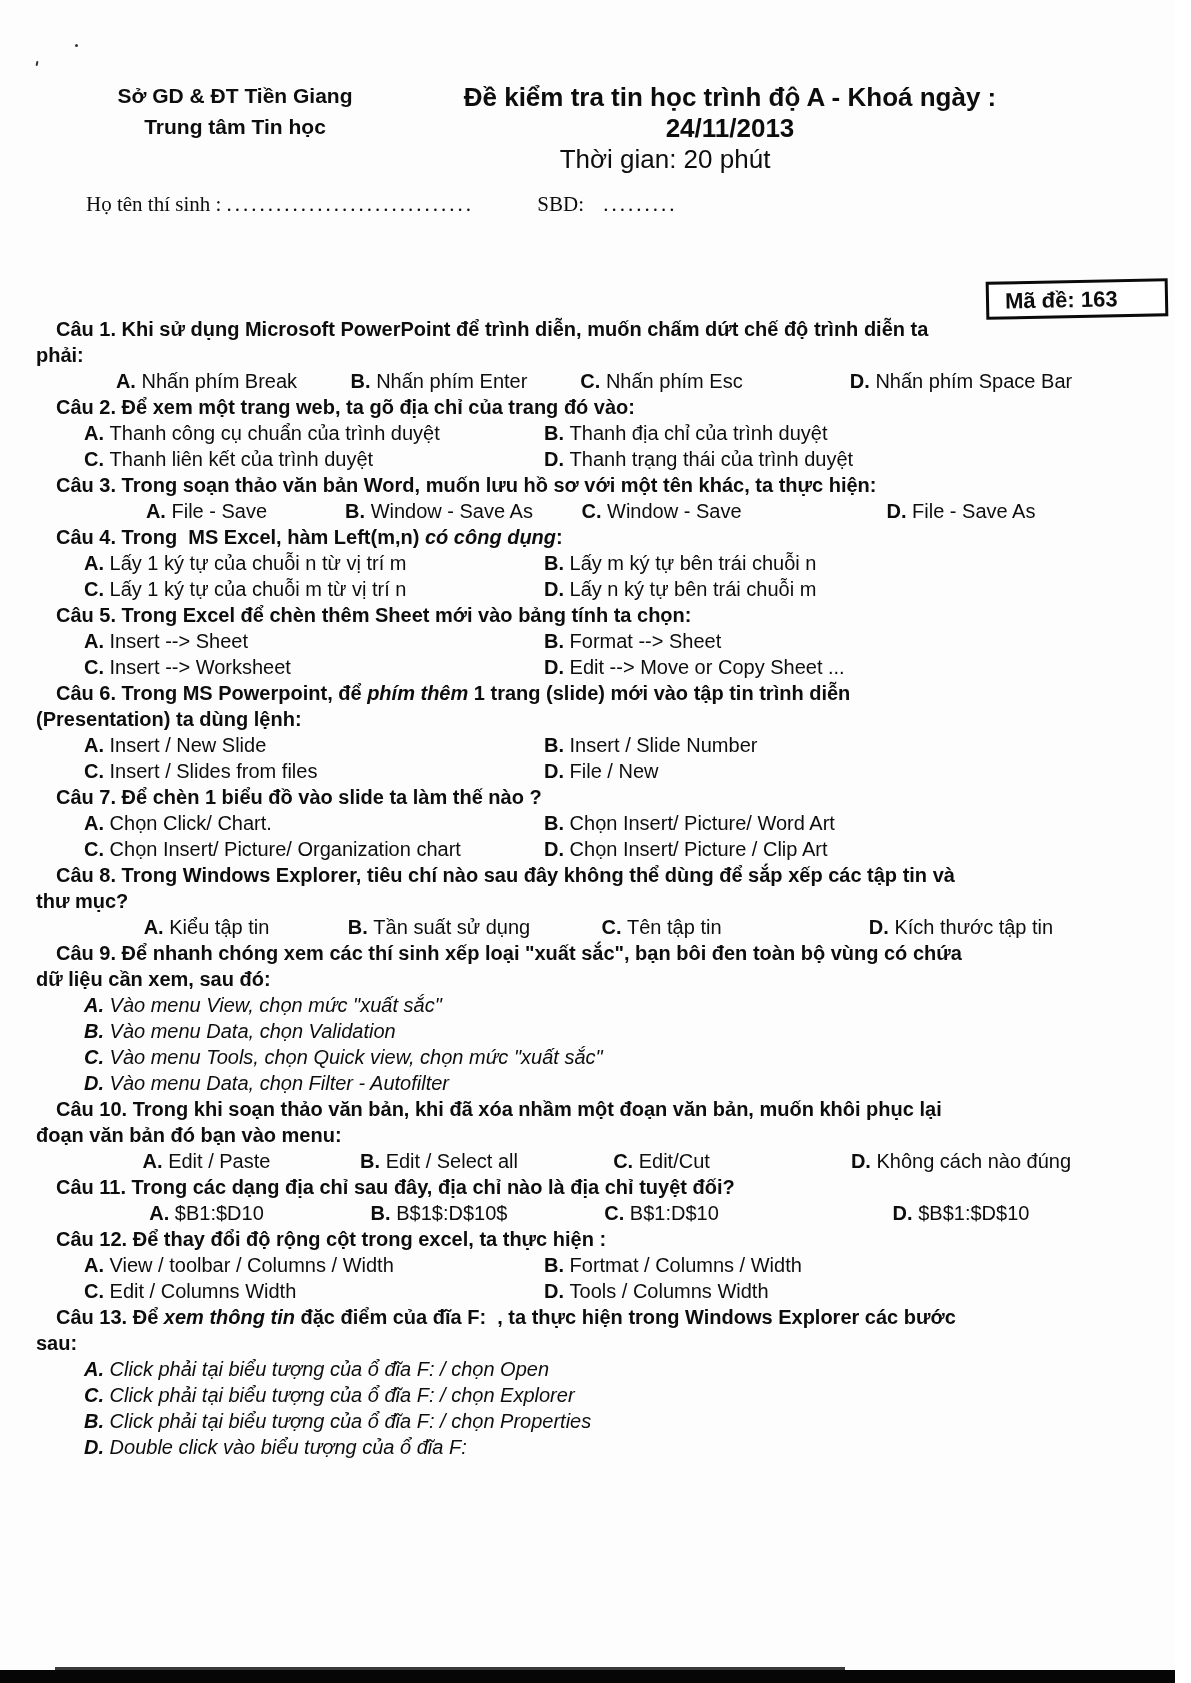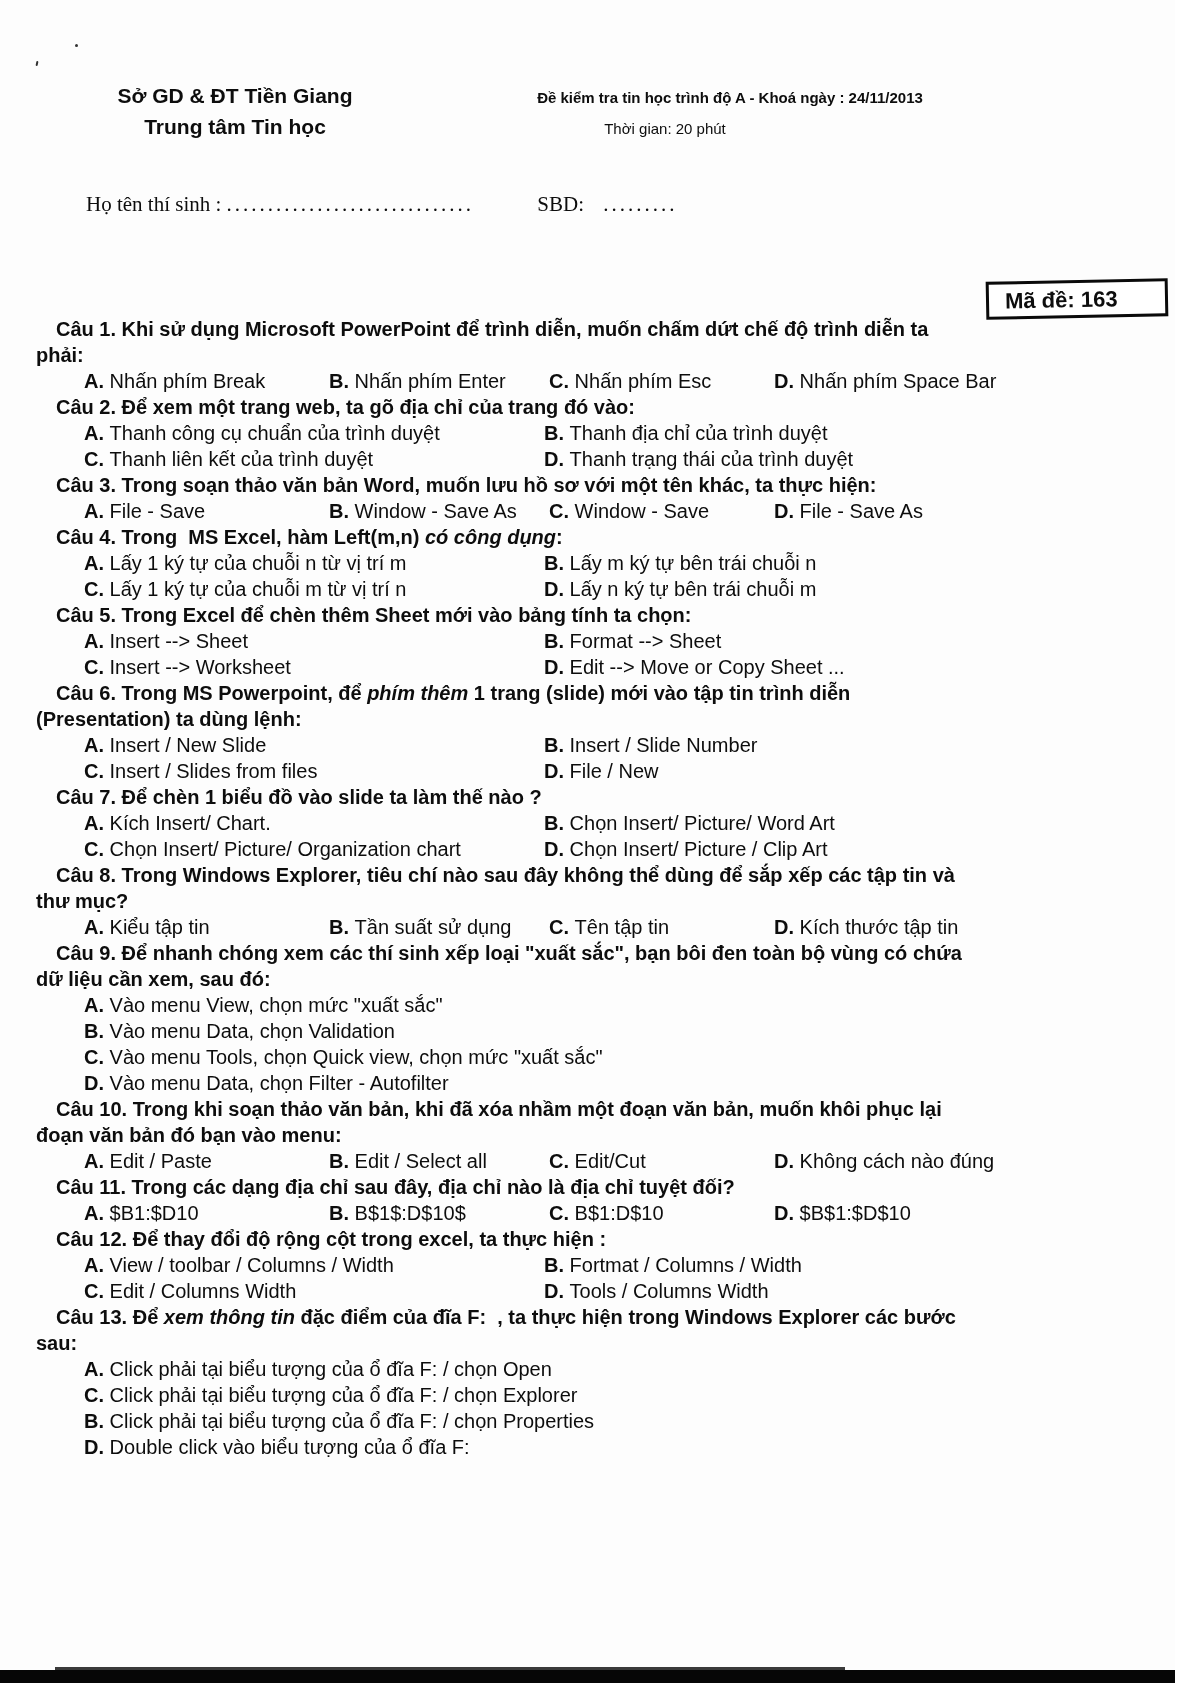--- a/index.html
+++ b/index.html
@@ -13,21 +13,21 @@
     position:relative; width:1175px; height:1683px;
     background:#fdfdfd; overflow:hidden;
   }
   
   .hdr-left {
     position:absolute; left:95px; top:80px; width:280px;
     text-align:center; font-weight:700; font-size:21px; line-height:31px;
   }
   .hdr-right {
     position:absolute; left:425px; top:82px; width:610px;
-    text-align:center; font-size:15px; line-height:31px;
+    text-align:center; font-size:26px; line-height:31px;
   }
   .hdr-right .t1 { font-weight:700; }
   .hdr-right .t2 { font-weight:400; margin-right:130px; }
   
   .candidate-row {
     position:absolute; left:86px; top:192px;
     font-family:"Liberation Serif", serif; font-size:21px; white-space:nowrap;
   }
   .dots { letter-spacing:3px; font-weight:400; }
   .sbd-label { margin-left:58px;text-align:right; }
@@ -45,23 +45,23 @@
     font-size:20px; line-height:26px;
   }
   .q-head {
     font-weight:700; white-space:pre-wrap; text-indent:20px;
   }
   .q-head .it { font-style:italic; }
   .q-opts { margin-left:48px; }
   .opt { white-space:nowrap; }
   .opt b { font-weight:700; }
   .opt span { font-weight:400; }
-  .layout-row  { display:grid; grid-template-columns:245px 220px 225px auto; }
+  .layout-row  { display:grid; grid-template-columns:245px 220px 225px auto;text-align:center; }
   .layout-cols { display:grid; grid-template-columns:460px auto; }
-  .layout-stack { display:block; }
+  .layout-stack { display:block;font-style:italic; }
   
   .speck { position:absolute; background:#333; border-radius:50%; }
   .s1 { left:75px; top:44px; width:3px; height:3px; }
   .s2 { left:36px; top:61px; width:2px; height:5px; border-radius:1px; transform:rotate(12deg); }
   .scan-bar-thin {
     position:absolute; left:55px; bottom:13px; width:790px; height:3px;
     background:#3a3a3a;
   }
   .scan-bar {
     position:absolute; left:0; bottom:0; width:100%; height:13px;
@@ -156,21 +156,21 @@
           <div class="opt"><b>A. </b><span>Insert / New Slide</span></div>
           <div class="opt"><b>B. </b><span>Insert / Slide Number</span></div>
           <div class="opt"><b>C. </b><span>Insert / Slides from files</span></div>
           <div class="opt"><b>D. </b><span>File /  New</span></div>
         </div>
   </section>
 
   <section class="q">
     <p class="q-head"><b>Câu 7. </b><span>Để chèn 1 biểu đồ vào slide ta làm thế nào ?</span></p>
     <div class="q-opts layout-cols">
-          <div class="opt"><b>A. </b><span>Kích Insert/ Chart.</span></div>
+          <div class="opt"><b>A. </b><span>Chọn Click/ Chart.</span></div>
           <div class="opt"><b>B. </b><span>Chọn Insert/ Picture/ Word Art</span></div>
           <div class="opt"><b>C. </b><span>Chọn Insert/ Picture/ Organization chart</span></div>
           <div class="opt"><b>D. </b><span>Chọn Insert/ Picture / Clip Art</span></div>
         </div>
   </section>
 
   <section class="q">
     <p class="q-head"><b>Câu 8. </b><span>Trong Windows Explorer, tiêu chí nào sau đây không thể dùng để sắp xếp các tập tin và
 thư mục?</span></p>
     <div class="q-opts layout-row">

